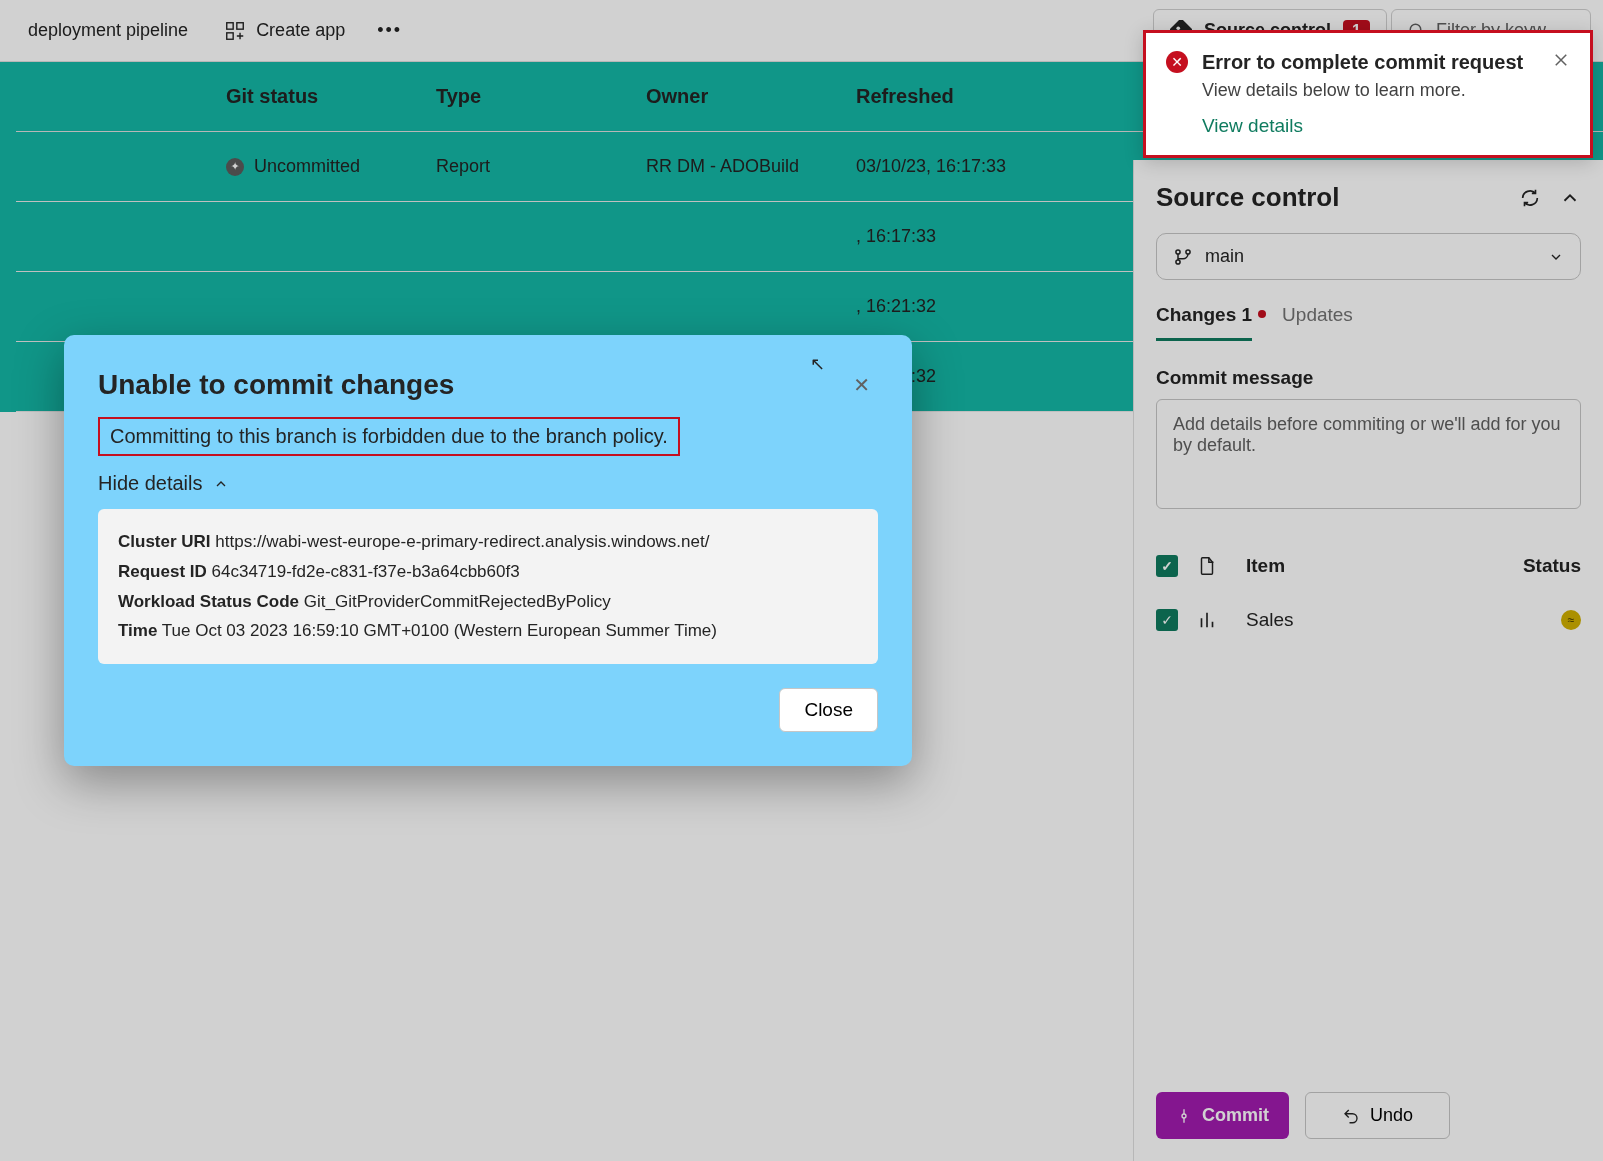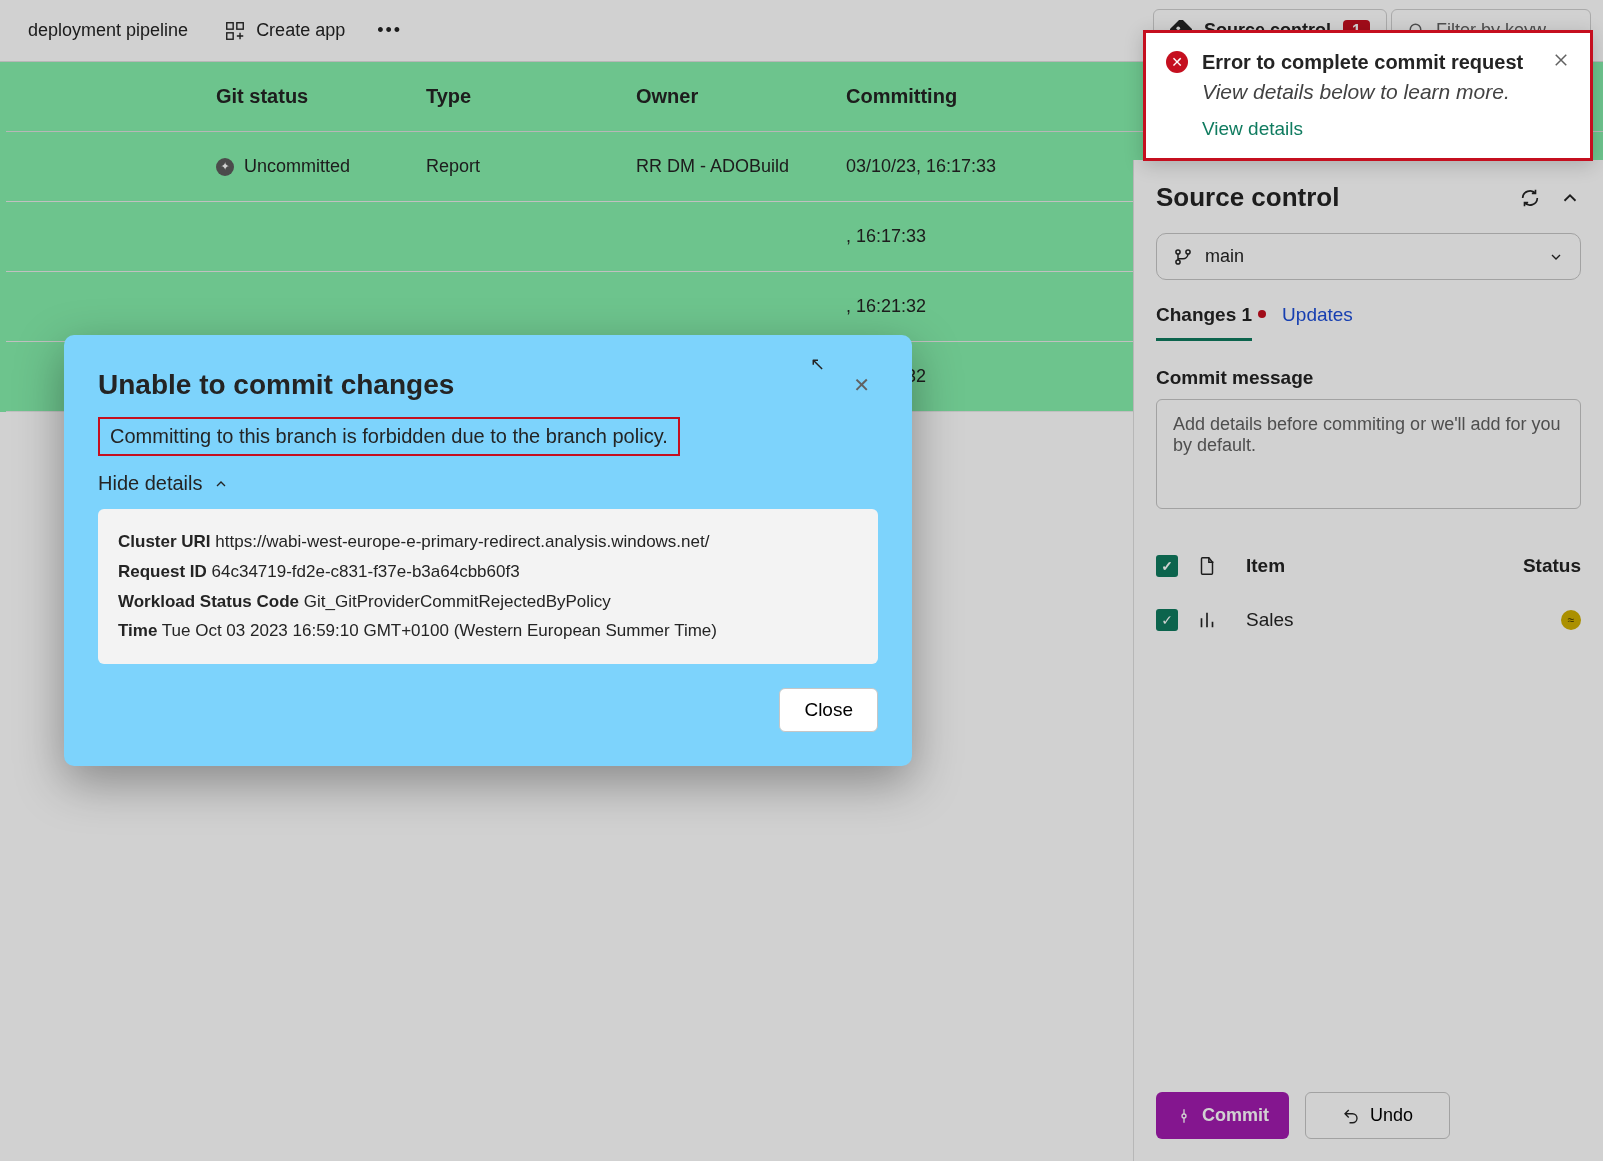--- a/index.html
+++ b/index.html
@@ -73,22 +73,22 @@
     font-size: 18px;
     color: #616161;
     width: 200px;
     background:#fff;
     overflow:hidden;
     white-space:nowrap;
   }
 
   
   .table-area {
-    padding-left: 6px;
-    background:#86efac;
+    padding-left: 16px;
+    background:#14b8a6;
   }
   .thead, .trow {
     display: grid;
     grid-template-columns: 210px 210px 210px 210px 1fr;
     align-items: center;
     padding-left: 210px;
     height: 70px;
     border-bottom: 1px solid #ebebeb;
   }
   .thead { font-weight: 600; font-size: 20px; border-bottom:1px solid #e0e0e0;}
@@ -124,21 +124,21 @@
   .sc-title-icons svg { width:22px; height:22px; cursor:pointer; stroke:#242424;}
   .branch-select {
     display:flex; align-items:center; justify-content:space-between;
     border:1px solid #c6c6c6; border-radius:10px;
     padding: 12px 16px; font-size:18px;
     margin-bottom: 24px;
     cursor:pointer;
   }
   .branch-left { display:flex; gap:12px; align-items:center;}
   .tabs { display:flex; gap:30px; margin-bottom: 26px; font-size:19px;}
-  .tab { padding-bottom: 12px; cursor:pointer; color:#1d4ed8; position:relative;}
+  .tab { padding-bottom: 12px; cursor:pointer; color:#737373; position:relative;}
   .tab.active { font-weight:600; color:#242424; border-bottom:3px solid #0f7b5f;}
   .tab .count-dot::after {
     content:""; position:absolute; right:-14px; top:6px;
     width:8px;height:8px;border-radius:50%;background:#c50f1f;
   }
   .commit-label { font-size:19px; font-weight:600; margin-bottom:10px;}
   .commit-msg {
     border:1px solid #c6c6c6; border-radius:6px;
     min-height: 110px; padding:14px 16px;
     font-size:18px; color:#616161;
@@ -190,21 +190,21 @@
     width: 450px;
     border:3px solid #c50f1f;
     background:#fff;
     padding: 18px 20px;
     z-index: 30;
     box-shadow: 0 4px 18px rgba(0,0,0,.18);
   }
   .toast-row { display:flex; gap:14px; align-items:flex-start;}
   .toast-x { margin-left:auto; cursor:pointer;}
   .toast-title { font-size:20px; font-weight:600; margin-bottom:6px;}
-  .toast-msg { font-size:21px; color:#424242; margin-bottom:14px;font-style:italic;}
+  .toast-msg { font-size:18px; color:#424242; margin-bottom:14px;}
   .toast-link { color:#0f7b5f; font-size:19px; font-weight:500; cursor:pointer;}
   .err-circle {
     width:22px;height:22px;border-radius:50%;
     background:#c50f1f;color:#fff;
     display:flex;align-items:center;justify-content:center;
     font-size:14px;flex-shrink:0;
   }
 
   
   .modal {
@@ -286,21 +286,21 @@
       </svg>
     <span>Filter by keyw</span>
   </div>
 </div>
 
 <div class="table-area">
   <div class="thead">
     <div>Git status</div>
     <div>Type</div>
     <div>Owner</div>
-    <div>Committing</div>
+    <div>Refreshed</div>
   </div>
   <div class="trow">
     <div class="git-status">
       <span class="git-dot">✦</span>
       <span>Uncommitted</span>
     </div>
     <div>Report</div>
     <div>RR DM - ADOBuild</div>
     <div>03/10/23, 16:17:33</div>
   </div>

